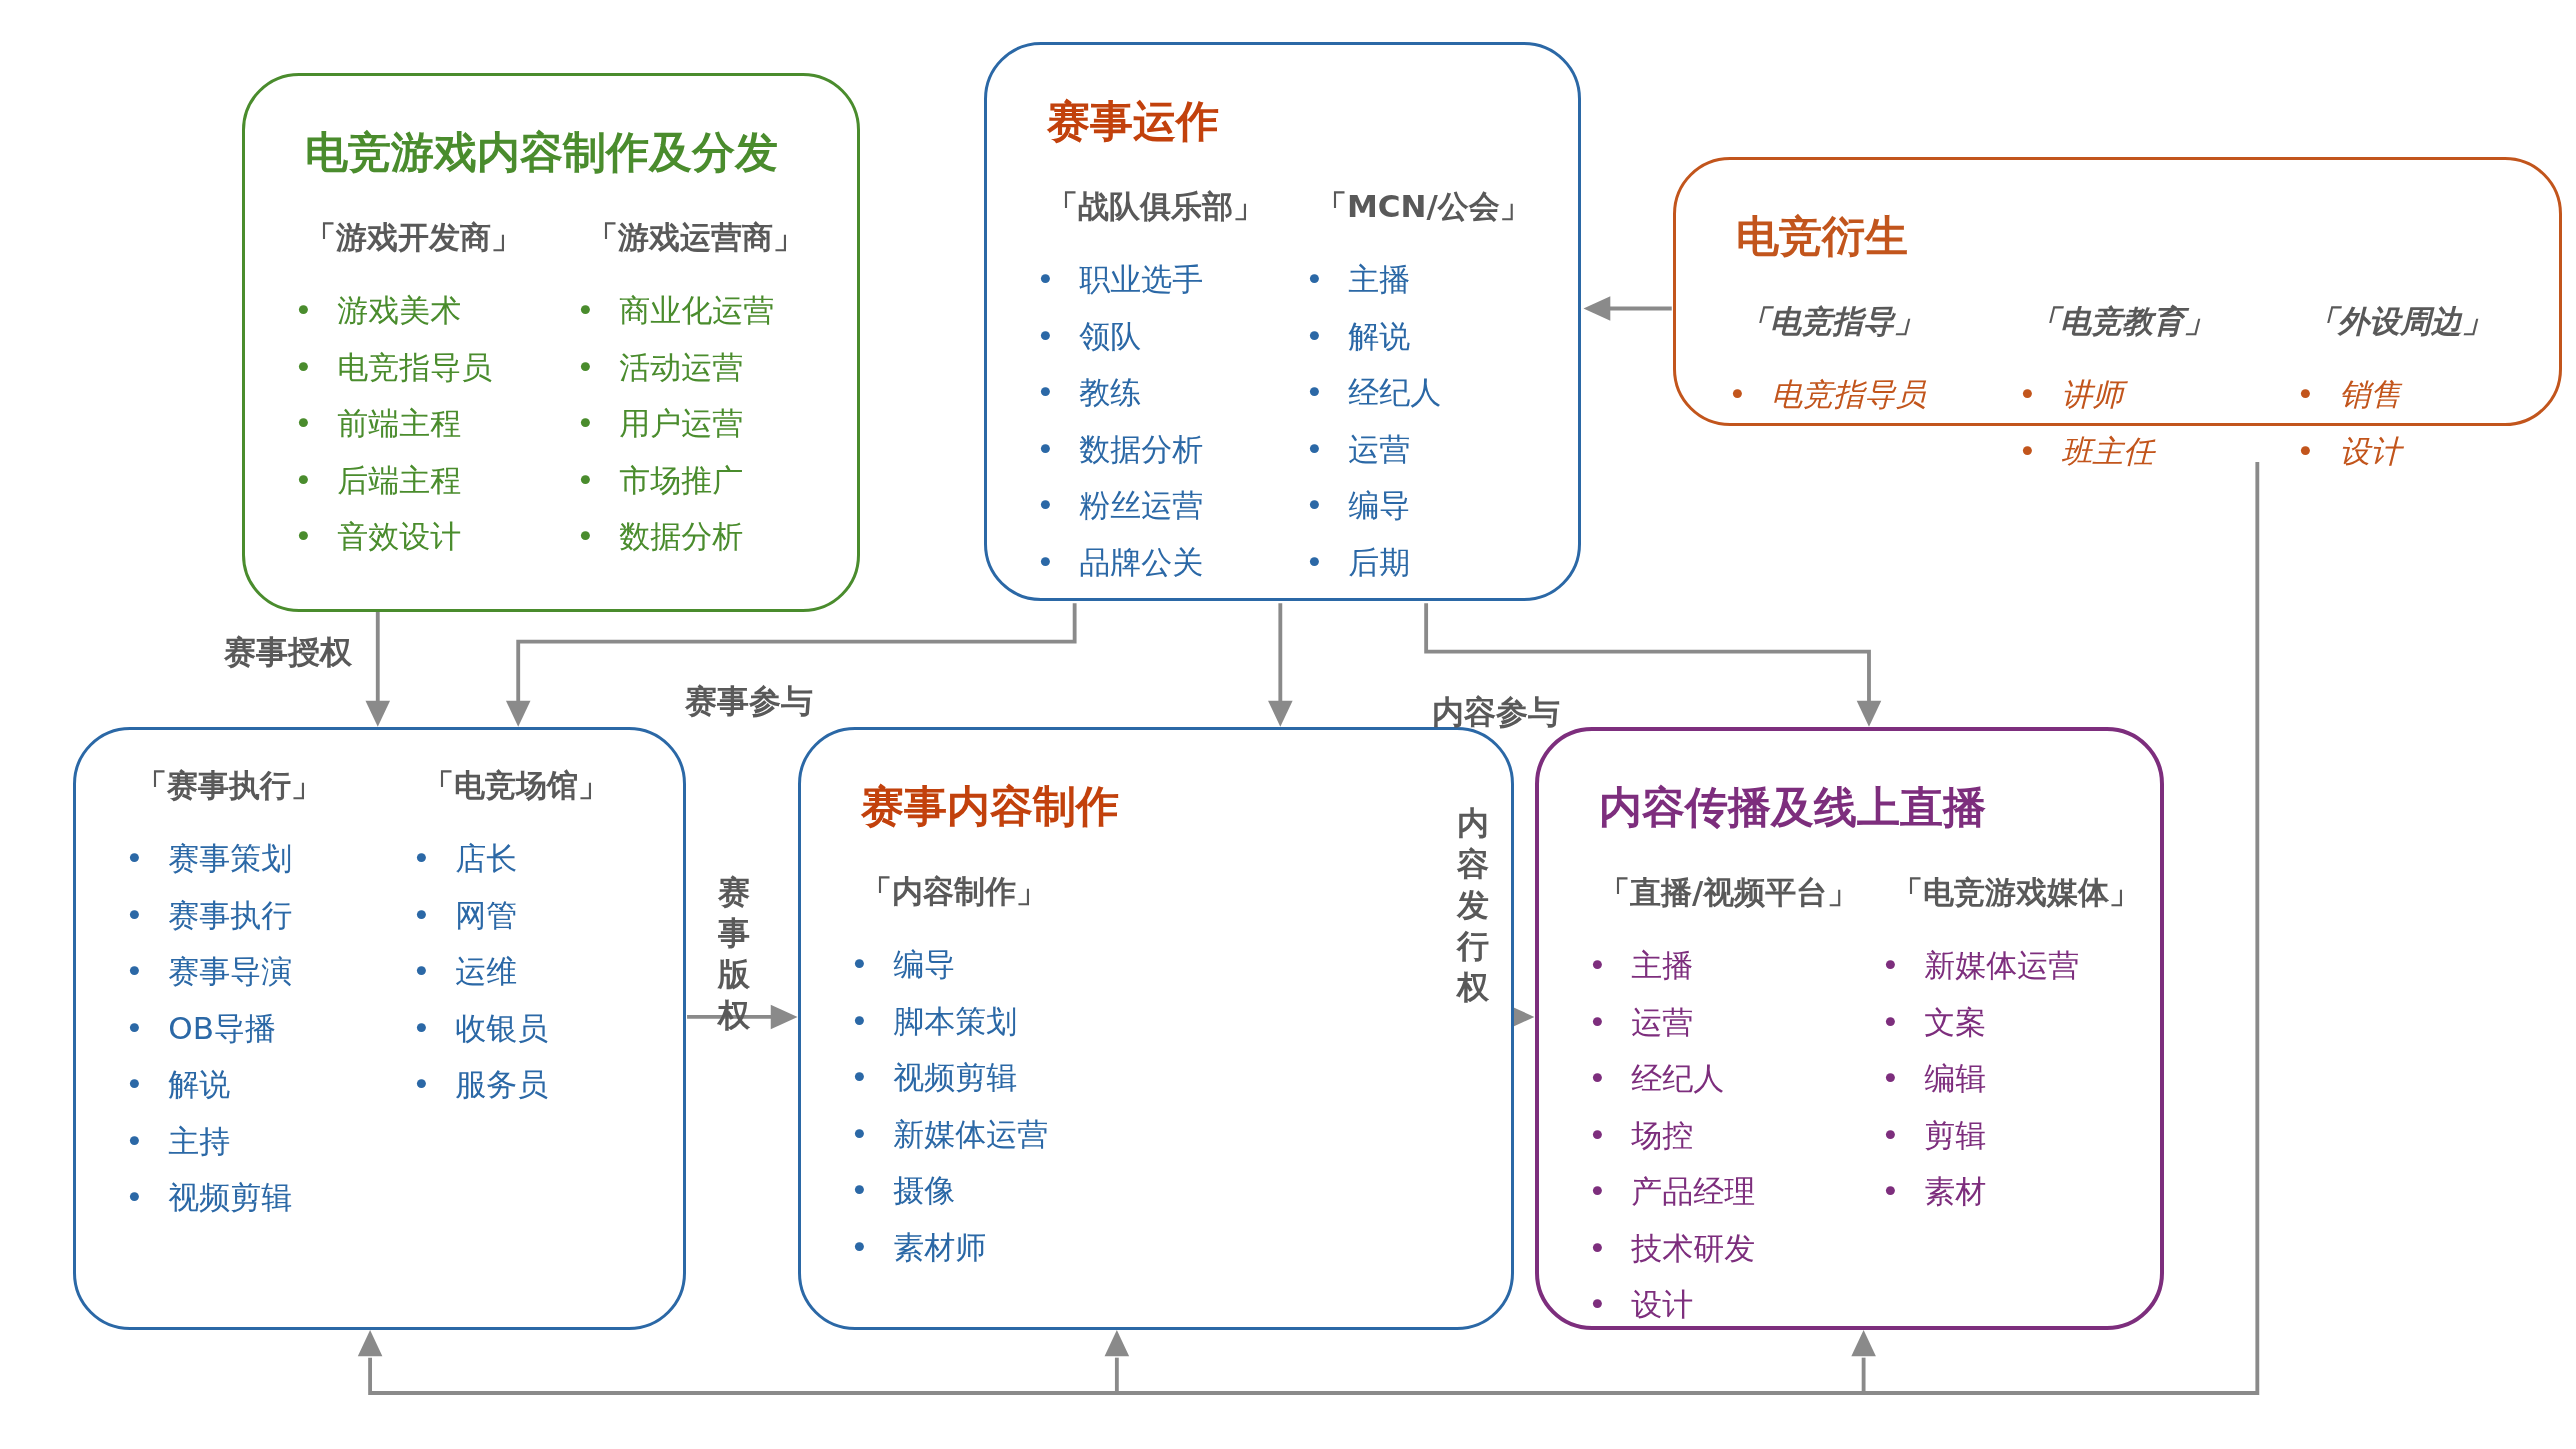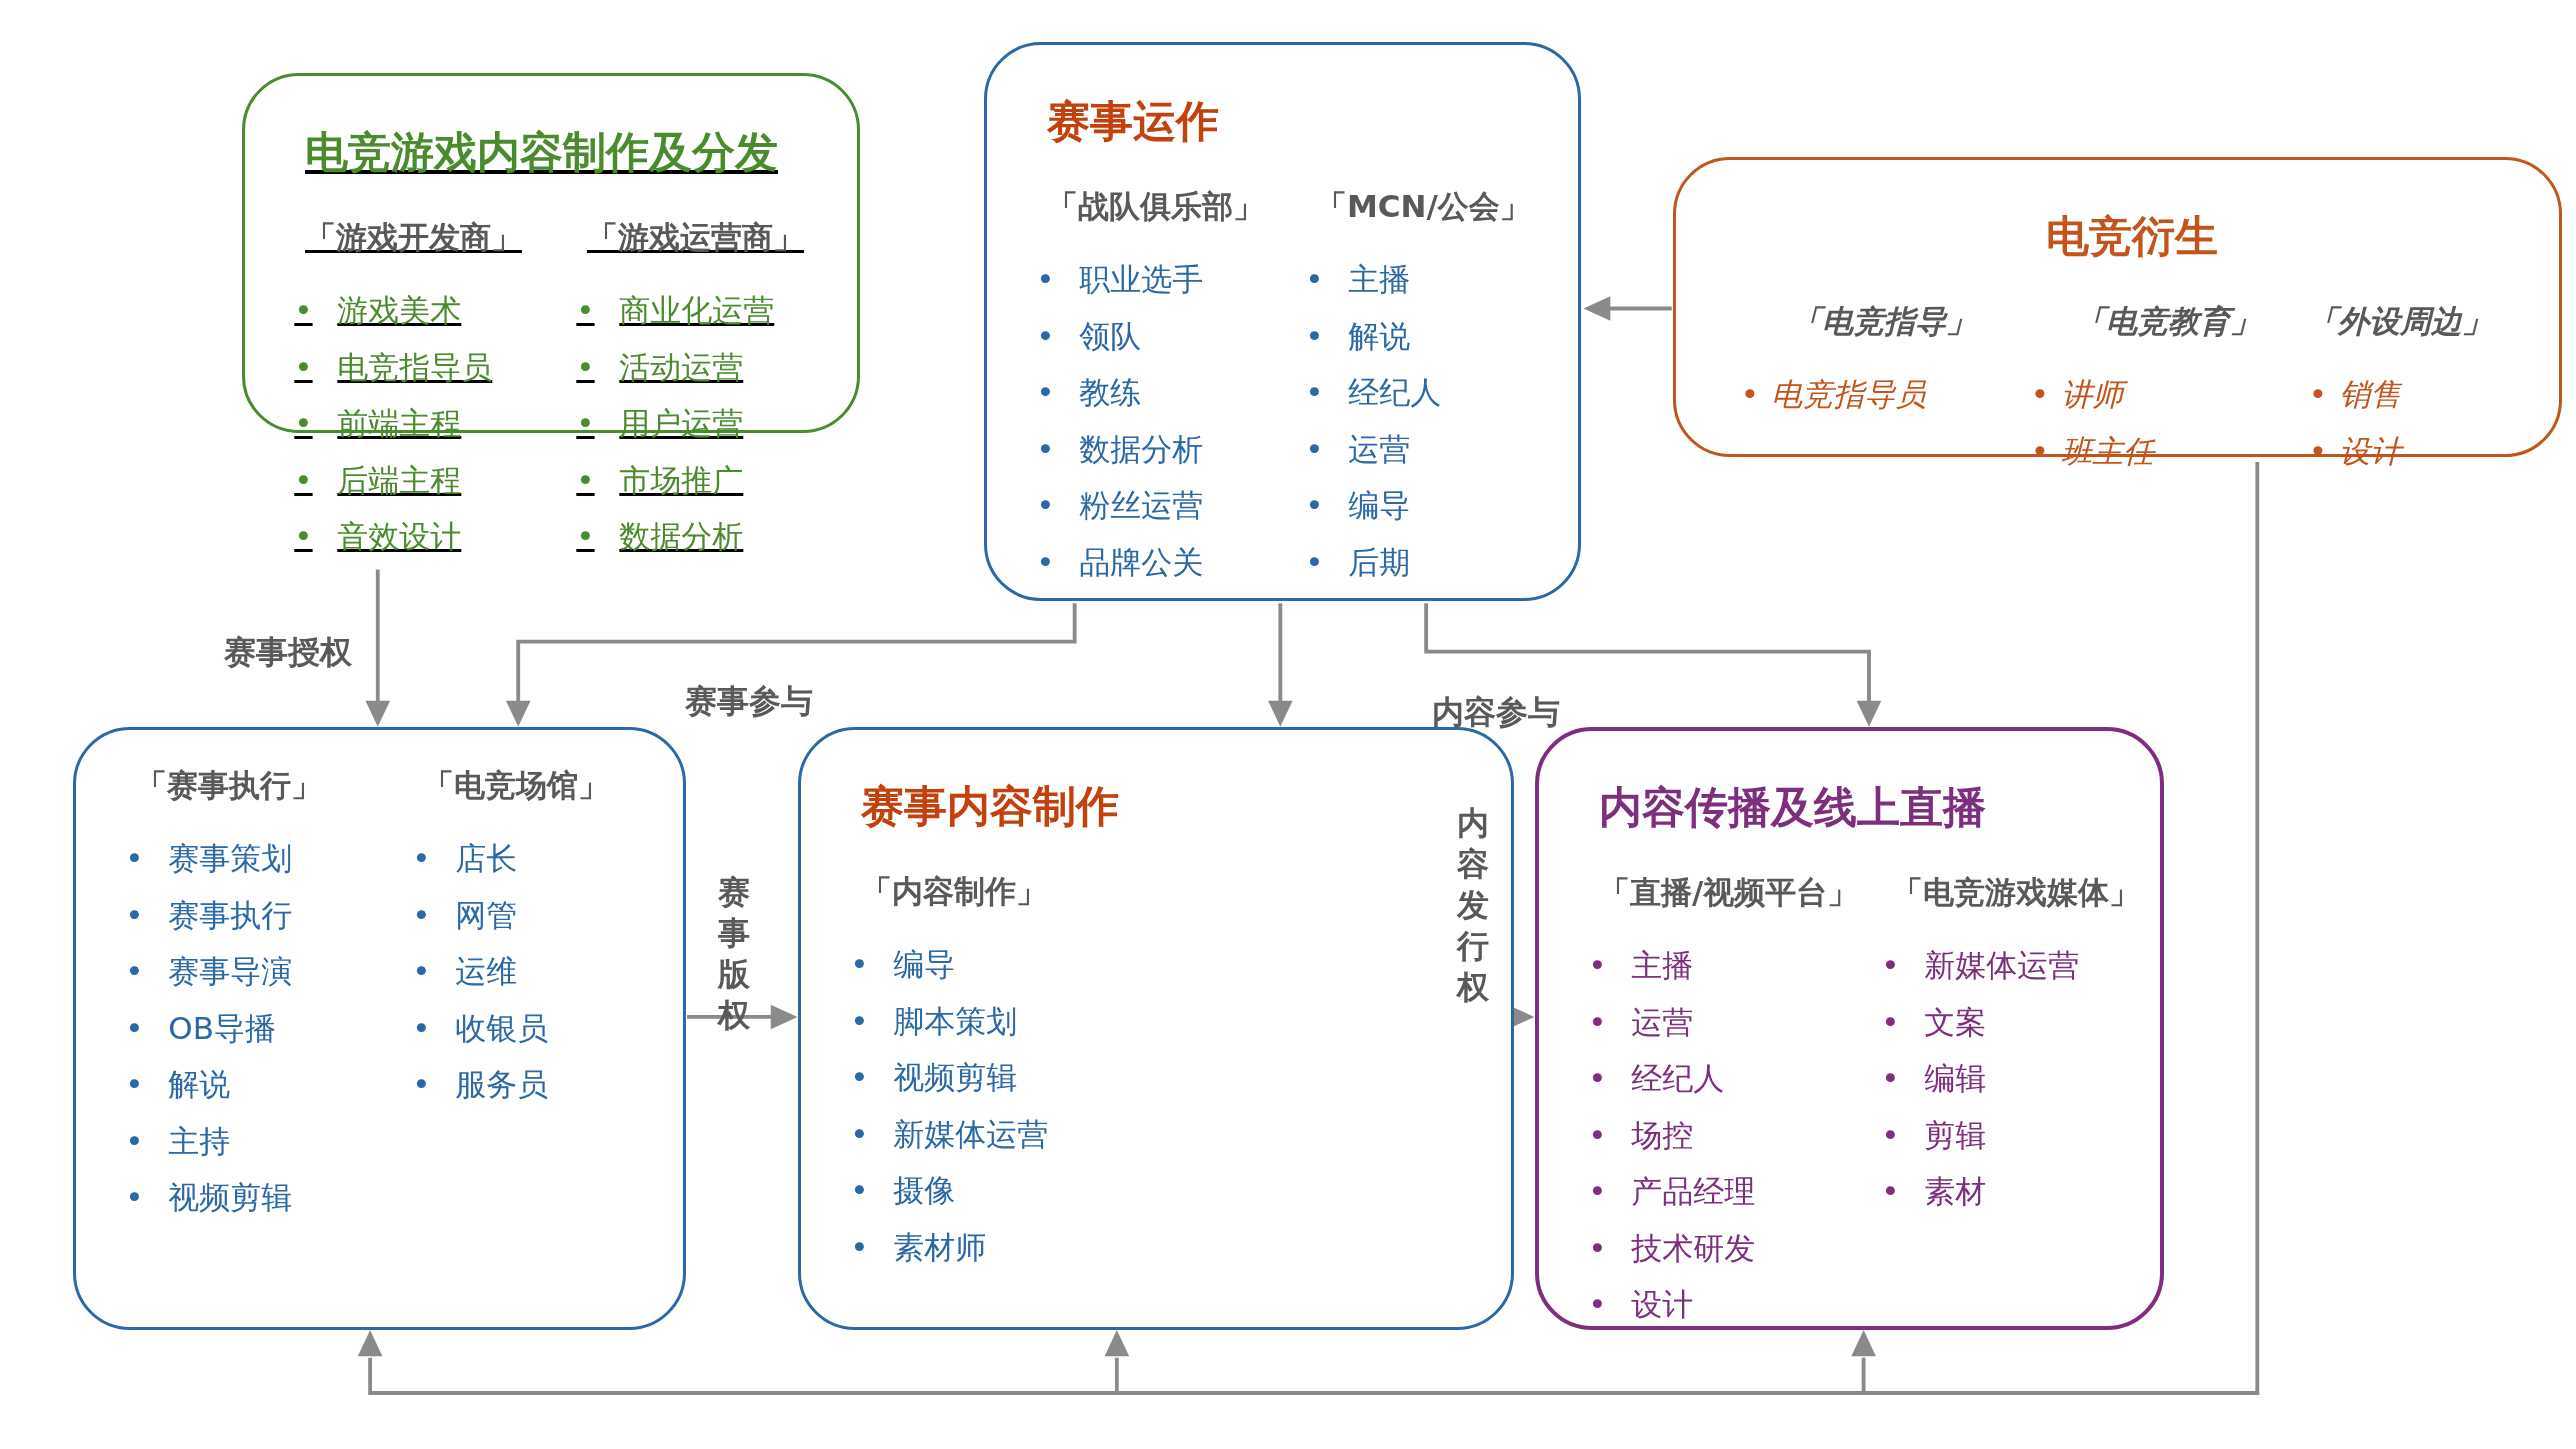--- a/index.html
+++ b/index.html
@@ -75,21 +75,21 @@
       <polygon points="2419,913 2451,913 2435,947"></polygon>
       <polygon points="2098,386 2098,418 2063,402"></polygon>
       <polygon points="1004,1309 1004,1341 1039,1325"></polygon>
       <polygon points="1964,1309 1964,1341 1999,1325"></polygon>
       <polygon points="466,1767 498,1767 482,1733"></polygon>
       <polygon points="1439,1767 1471,1767 1455,1733"></polygon>
       <polygon points="2412,1767 2444,1767 2428,1733"></polygon>
     </g>
   </svg>
 
-  <div class="box b-green" style="left:242px;top:73px;width:618px;height:360px;text-decoration:underline;">
+  <div class="box b-green" style="left:242px;top:73px;width:618px;height:539px;">
     <div class="box-title">电竞游戏内容制作及分发</div>
     <div class="cols">
       <div class="col" style="width:282px;">
         <div class="col-header">「游戏开发商」</div>
         <ul class="items">
           <li>游戏美术</li>
           <li>电竞指导员</li>
           <li>前端主程</li>
           <li>后端主程</li>
           <li>音效设计</li>
@@ -129,21 +129,21 @@
           <li>解说</li>
           <li>经纪人</li>
           <li>运营</li>
           <li>编导</li>
           <li>后期</li>
         </ul>
       </div>
     </div>
   </div>
 
-  <div class="box b-orange" style="left:1673px;top:157px;width:889px;height:300px;text-align:center;">
+  <div class="box b-orange" style="left:1673px;top:157px;width:889px;height:269px;">
     <div class="box-title">电竞衍生</div>
     <div class="cols" style="padding-left:63px;font-style:italic;">
       <div class="col" style="width:290px;">
         <div class="col-header">「电竞指导」</div>
         <ul class="items">
           <li>电竞指导员</li>
         </ul>
       </div>
       <div class="col" style="width:278px;">
         <div class="col-header">「电竞教育」</div>

